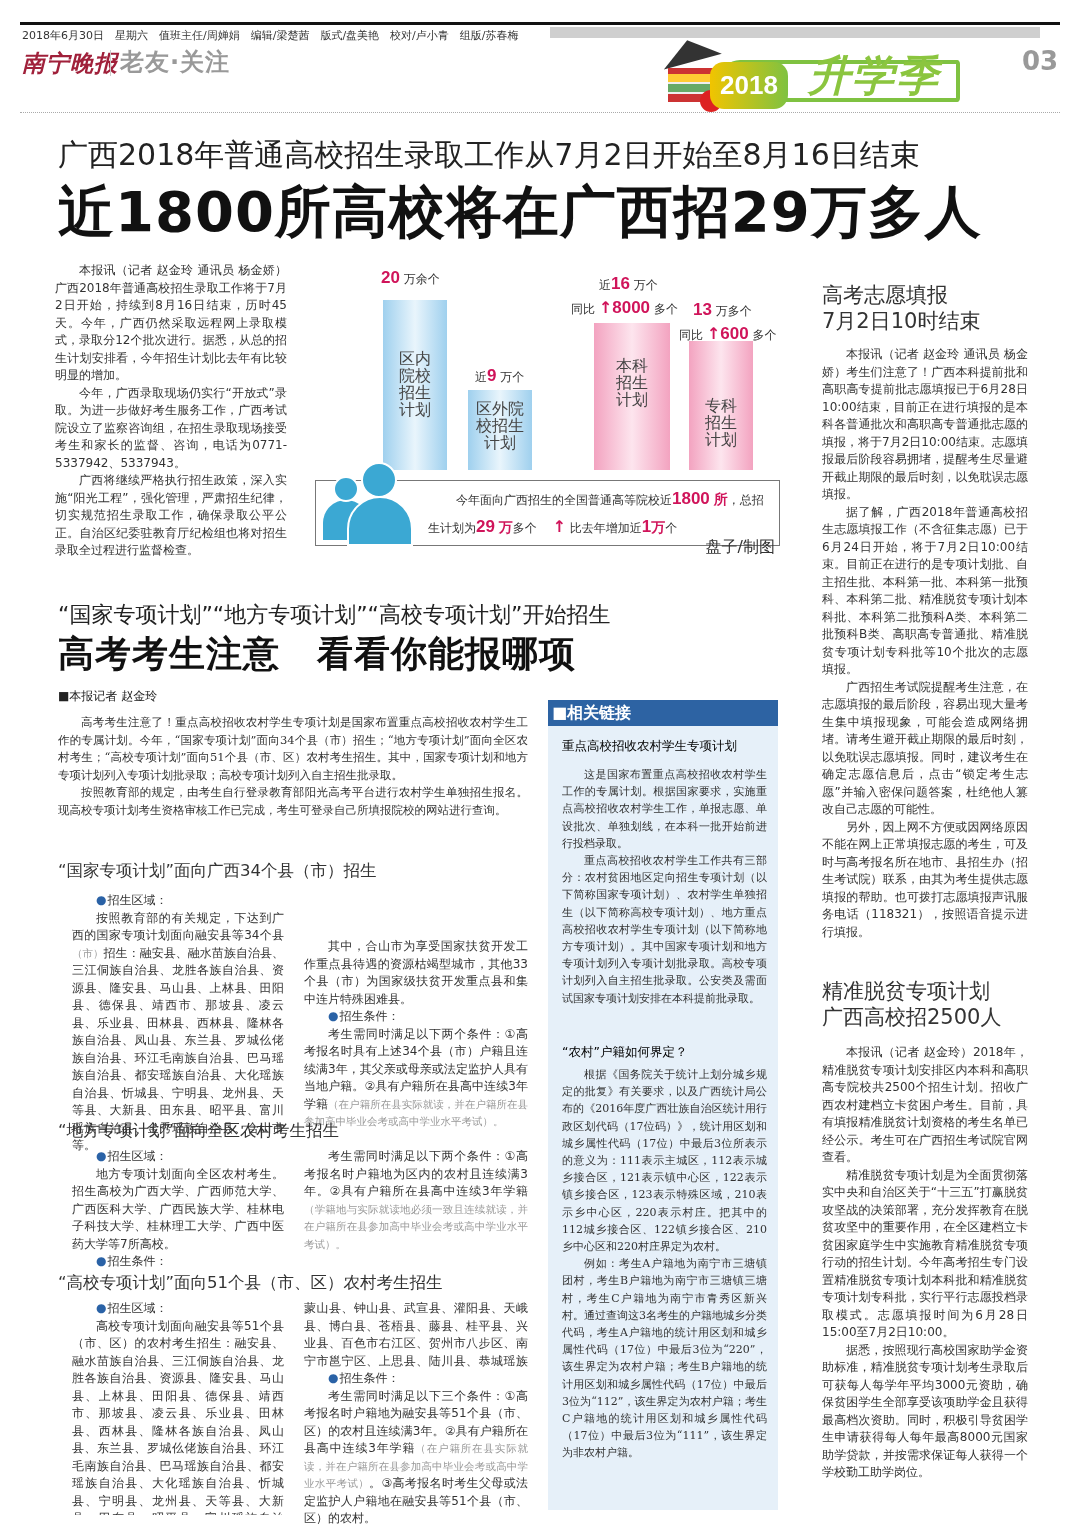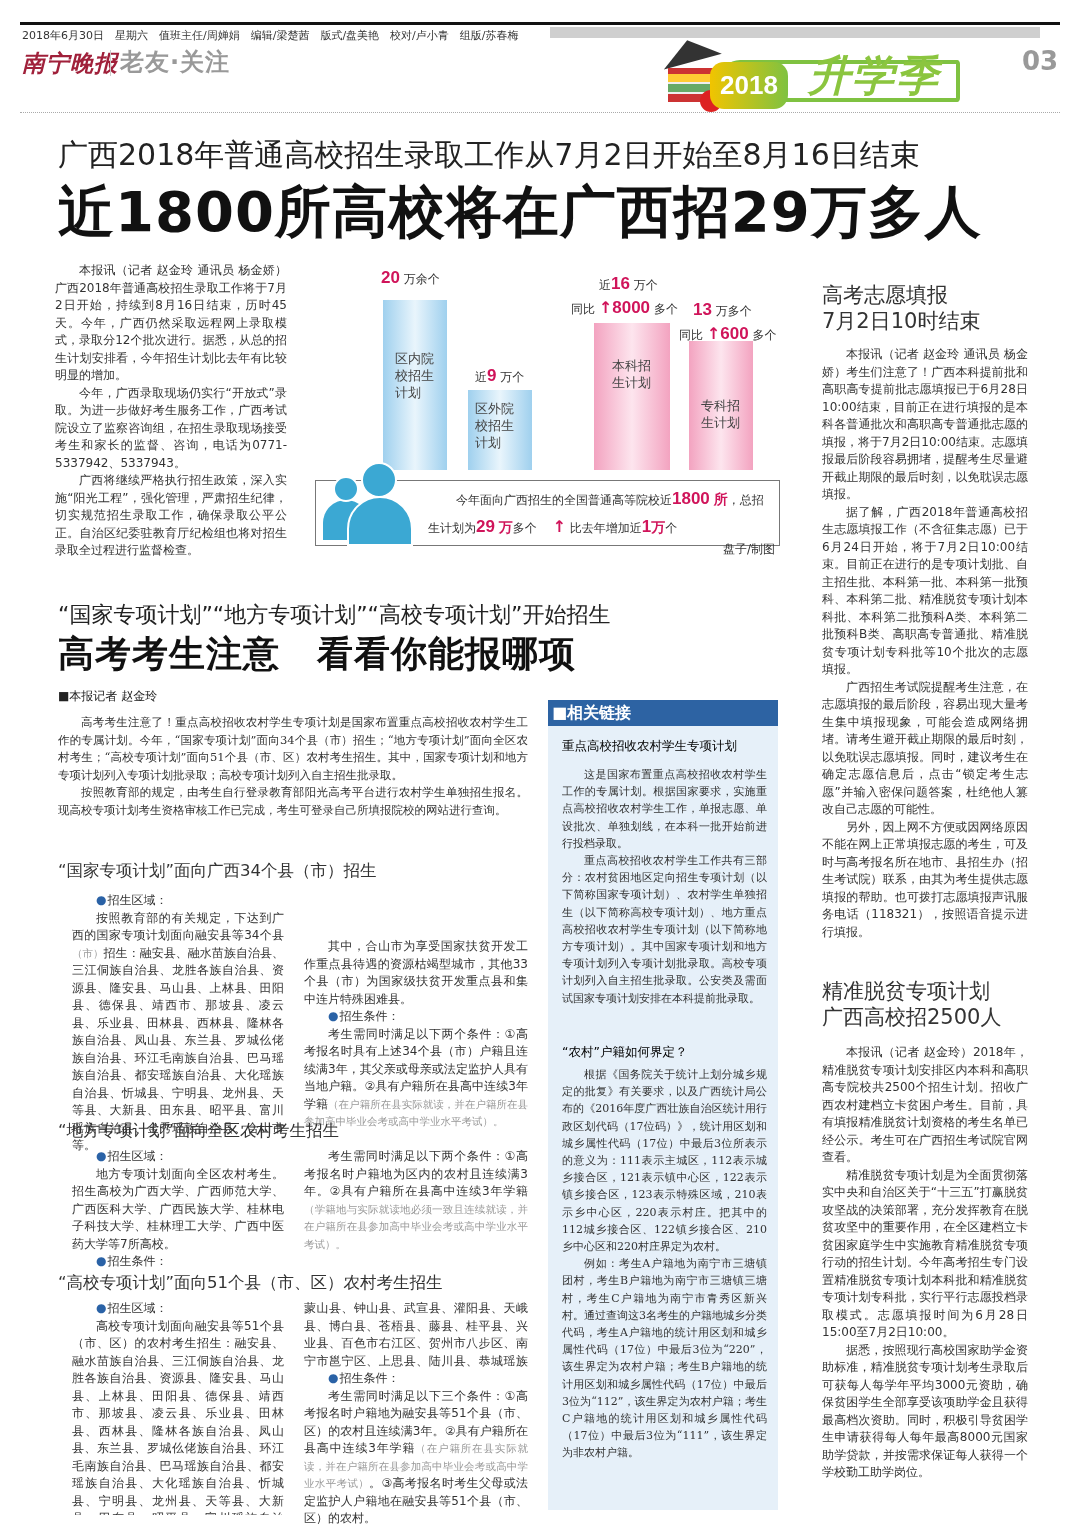--- a/index.html
+++ b/index.html
@@ -19,33 +19,33 @@
 .season .title{position:absolute;left:148px;top:8px;font-size:42px;font-weight:bold;font-style:italic;color:#8bc53f;letter-spacing:2px}
 .season .cap{position:absolute;left:0;top:0;width:0;height:0;border-left:30px solid transparent;border-right:30px solid transparent;border-bottom:22px solid #333;transform:rotate(-15deg)}
 .season .books{position:absolute;left:8px;top:28px;width:46px;height:34px;background:repeating-linear-gradient(0deg,#c33 0 8px,#eee 8px 10px,#6a6 10px 18px,#eee 18px 20px,#fc3 20px 28px)}
 .season .apple{position:absolute;left:40px;top:50px;width:22px;height:22px;background:#d22;border-radius:50%}
 .h-sub1{left:58px;top:135px;font-size:30px;color:#222;letter-spacing:0;white-space:nowrap}
 .h-main1{left:58px;top:175px;font-size:56px;font-weight:bold;color:#111;letter-spacing:1px;white-space:nowrap}
 .col{font-size:12px;line-height:17.5px;color:#333;text-align:justify}
 .col p{text-indent:2em}
 .intro{left:55px;top:262px;width:232px}
 .chart{left:315px;top:262px;width:470px;height:300px}
-.bar{position:absolute;bottom:92px;font-size:13px;color:#444;padding-top:50px;line-height:17px}
+.bar{position:absolute;bottom:92px;text-align:center;font-size:16px;color:#444;padding-top:50px;line-height:17px}
 .bar.blue{background:linear-gradient(90deg,#9fd0ee,#e9f5fc,#9fd0ee)}
 .bar.pink{background:linear-gradient(90deg,#f3a3c0,#fde5ee,#f3a3c0)}
 .lbl{position:absolute;font-size:12px;color:#333;white-space:nowrap}
 .lbl b{color:#d0145a;font-size:17px;font-family:"Liberation Sans",sans-serif}
 .lbl .up{color:#d0145a;font-size:16px;font-weight:bold}
 .chart .box{position:absolute;left:0;top:218px;width:465px;height:66px;border:1px solid #777;background:#fff}
 .chart .people{position:absolute;left:8px;top:200px;width:90px;height:84px}
 .chart .people .h1{position:absolute;left:10px;top:14px;width:26px;height:26px;border-radius:50%;background:#3ba8d3;border:2px solid #fff}
 .chart .people .b1{position:absolute;left:0;top:38px;width:46px;height:40px;border-radius:23px 23px 0 0;background:#3ba8d3}
 .chart .people .h2{position:absolute;left:38px;top:0;width:36px;height:36px;border-radius:50%;background:#3ba8d3;border:2px solid #fff}
 .chart .people .b2{position:absolute;left:24px;top:34px;width:66px;height:50px;border-radius:33px 33px 0 0;background:#3ba8d3;border:2px solid #fff}
-.credit{position:absolute;right:10px;bottom:4px;font-size:12px;color:#333}
+.credit{position:absolute;right:10px;bottom:4px;font-size:16px;color:#333}
 .rhead{left:822px;font-size:21px;color:#333;line-height:26px}
 .rcol{left:822px;width:206px}
 .h-sub2{left:58px;top:600px;font-size:22px;color:#222;white-space:nowrap}
 .h-main2{left:58px;top:630px;font-size:36px;font-weight:bold;color:#111;white-space:nowrap;letter-spacing:1px}
 .byline{left:58px;top:688px;font-size:12px;color:#222}
 .lead{left:58px;top:714px;width:470px;font-family:"DejaVu Serif",serif;font-size:11.5px;line-height:17.5px;color:#333;text-align:justify}
 .lead p{text-indent:2em}
 .subh{left:58px;font-size:16.5px;color:#333;white-space:nowrap}
 .c1{left:72px;width:212px}
 .c2{left:304px;width:224px}

